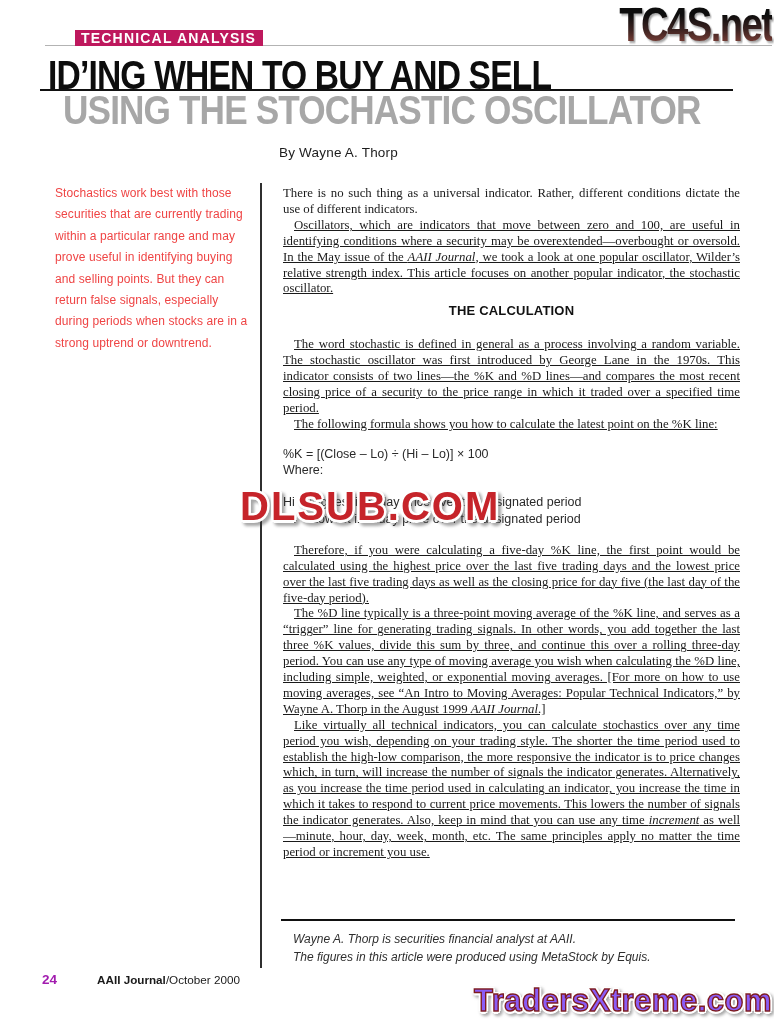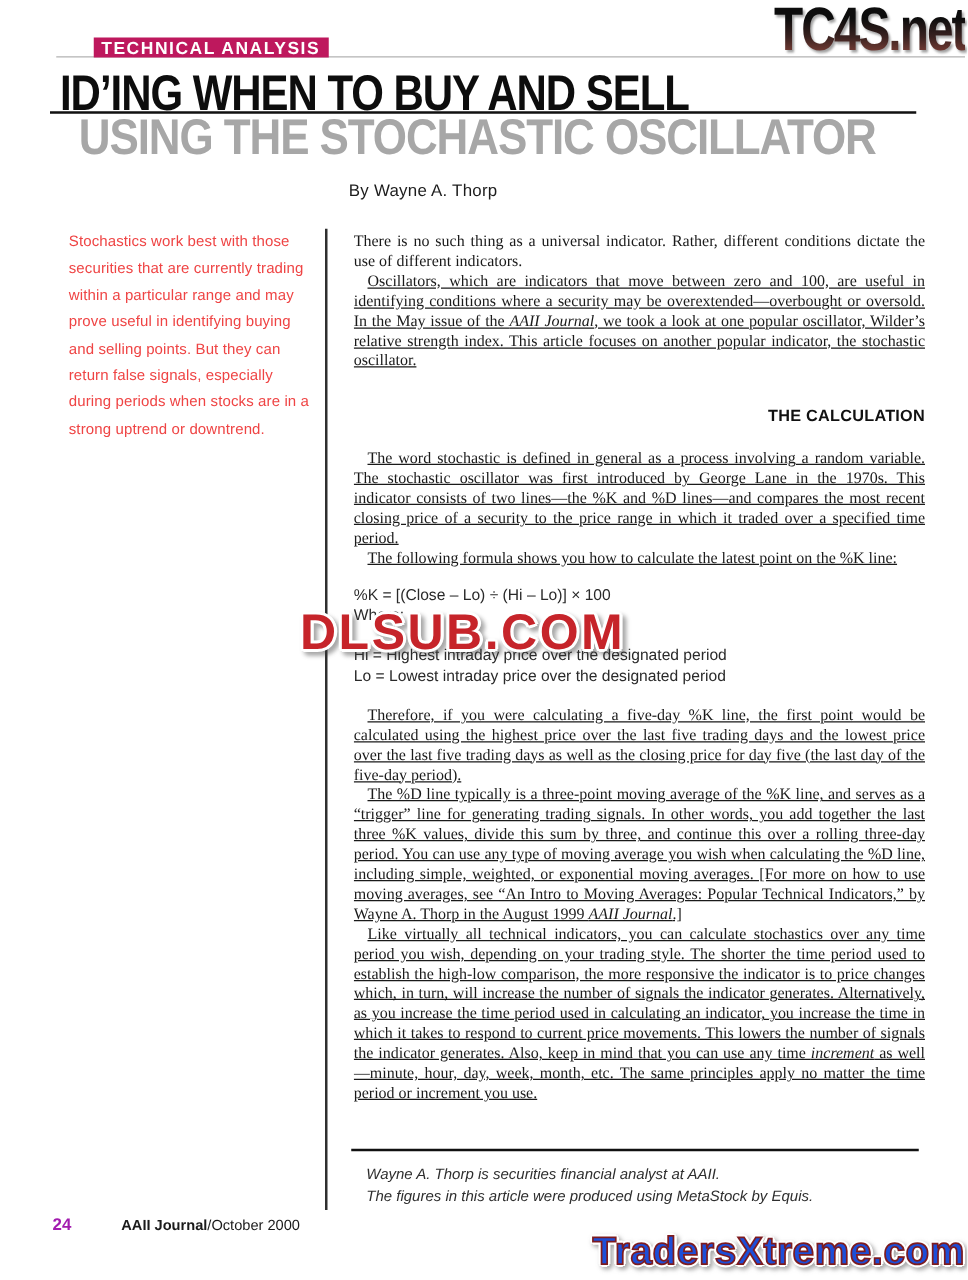--- a/index.html
+++ b/index.html
@@ -44,21 +44,21 @@
   .main{
     position:absolute;left:283px;top:183px;width:457px;max-height:733px;overflow:hidden;
     font-family:"Liberation Serif",serif;font-size:12.8px;line-height:15.9px;color:#1a1a1a;
     text-align:justify;
   }
   .main p{margin:0;}
   .para.indent{text-indent:11px;text-decoration:underline;}
   .para.first{padding-top:3px;}
   .section-heading{
     font-family:"Liberation Sans",sans-serif;font-size:13px;font-weight:bold;
-    letter-spacing:0.2px;color:#111111;margin-top:29px;line-height:14px;text-align:right;
+    letter-spacing:0.2px;color:#111111;margin-top:7px;line-height:14px;text-align:center;
   }
   .p3{margin-top:19px !important;}
   .p5{margin-top:16px !important;}
   .formula-block{
     font-family:"Liberation Sans",sans-serif;font-size:12.5px;line-height:16.2px;
     color:#2a2a2a;margin-top:13px;text-align:left;
   }
   .spacer-line{height:16.2px;}
   
   .foot-rule{position:absolute;left:281px;top:919px;width:454px;height:2px;background:#111111;}
@@ -76,21 +76,21 @@
     font-size:40px;font-weight:900;letter-spacing:2px;line-height:46px;
     color:#c6242a;
     text-shadow:
       -2.5px 0 0 #fff, 2.5px 0 0 #fff, 0 -2.5px 0 #fff, 0 2.5px 0 #fff,
       -1.8px -1.8px 0 #fff, 1.8px -1.8px 0 #fff, -1.8px 1.8px 0 #fff, 1.8px 1.8px 0 #fff;
     filter:drop-shadow(3px 3px 1.5px rgba(60,60,60,0.45));
   }
   .wm-traders{
     position:absolute;right:2px;top:982px;z-index:40;white-space:nowrap;
     font-size:31px;font-weight:900;letter-spacing:0.5px;line-height:38px;
-    color:#1d4ed8;-webkit-text-stroke:1.4px #7d1b1f;
+    color:#8b5cf6;-webkit-text-stroke:1.4px #7d1b1f;
     text-shadow:
       -2.5px 0 0 #fff, 2.5px 0 0 #fff, 0 -2.5px 0 #fff, 0 2.5px 0 #fff,
       -1.8px -1.8px 0 #fff, 1.8px -1.8px 0 #fff, -1.8px 1.8px 0 #fff, 1.8px 1.8px 0 #fff;
     filter:drop-shadow(2.5px 2.5px 1.5px rgba(80,80,80,0.5));
   }
 </style>
 </head>
 <body>
 
 <div class="page">

